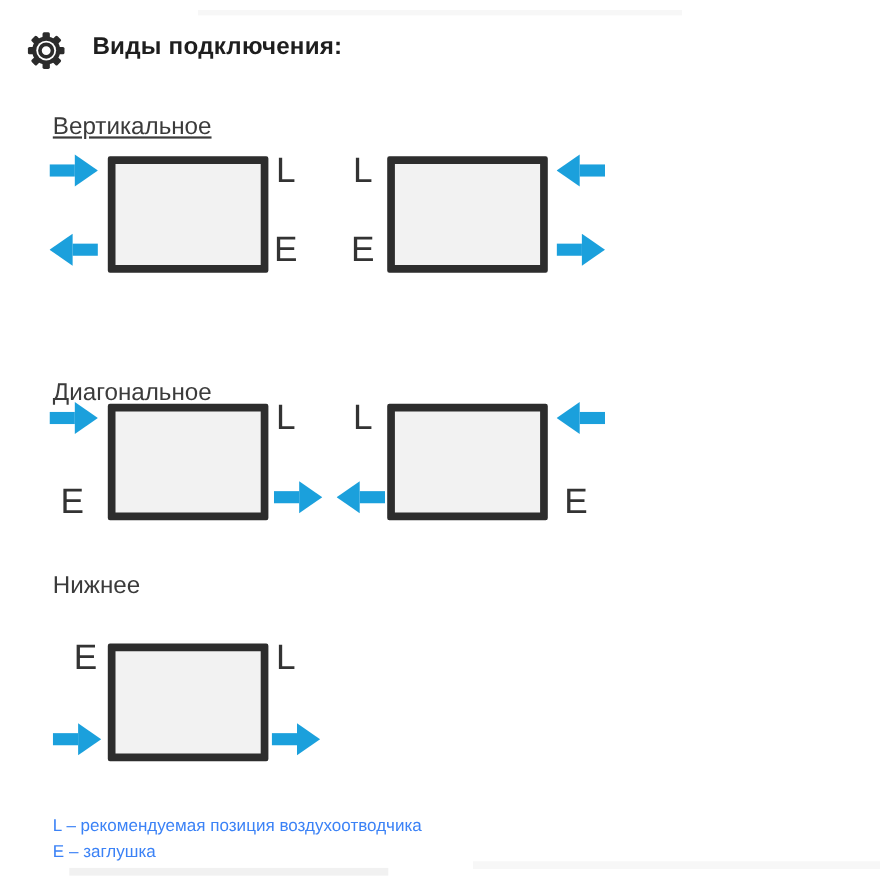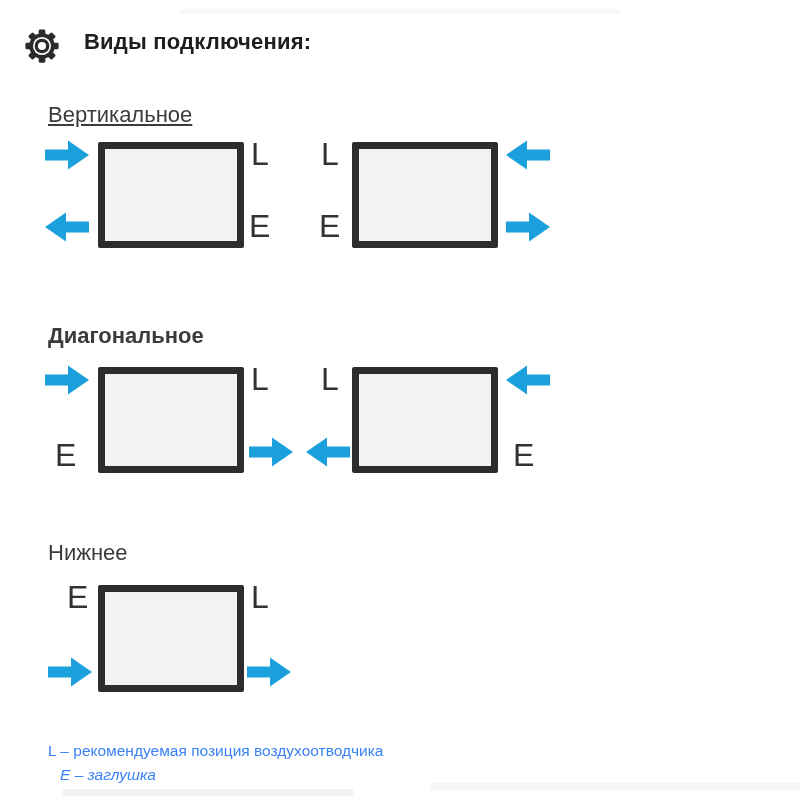--- a/index.html
+++ b/index.html
@@ -83,21 +83,21 @@
       <rect x="0" y="9.5" width="23" height="11"></rect>
       <polygon points="23,0.5 44,15 23,29.5"></polygon>
     </svg>
   <svg class="abs arrow" style="left:506px;top:212px;" viewBox="0 0 44 30">
       <rect x="0" y="9.5" width="23" height="11"></rect>
       <polygon points="23,0.5 44,15 23,29.5"></polygon>
     </svg>
 </div>
 
 <div>
-  <div class="abs section-title" style="left:48px;top:323px;font-weight:bold;">Диагональное</div>
+  <div class="abs section-title" style="left:48px;top:344px;">Диагональное</div>
 
   <div class="abs radiator" style="left:98px;top:367px;"></div>
   <svg class="abs arrow" style="left:45px;top:365px;" viewBox="0 0 44 30">
       <rect x="0" y="9.5" width="23" height="11"></rect>
       <polygon points="23,0.5 44,15 23,29.5"></polygon>
     </svg>
   <div class="abs port" style="left:251px;top:361px;">L</div>
   <div class="abs port" style="left:55px;top:437px;">E</div>
   <svg class="abs arrow" style="left:249px;top:437px;" viewBox="0 0 44 30">
       <rect x="0" y="9.5" width="23" height="11"></rect>
@@ -111,34 +111,34 @@
       <polygon points="23,0.5 44,15 23,29.5"></polygon>
     </svg>
   <svg class="abs arrow left" style="left:306px;top:437px;" viewBox="0 0 44 30">
       <rect x="0" y="9.5" width="23" height="11"></rect>
       <polygon points="23,0.5 44,15 23,29.5"></polygon>
     </svg>
   <div class="abs port" style="left:513px;top:437px;">E</div>
 </div>
 
 <div>
-  <div class="abs section-title" style="left:48px;top:540px;">Нижнее</div>
+  <div class="abs section-title" style="left:48px;top:519px;">Нижнее</div>
 
   <div class="abs radiator tall" style="left:98px;top:585px;"></div>
   <div class="abs port" style="left:67px;top:579px;">E</div>
   <div class="abs port" style="left:251px;top:579px;">L</div>
   <svg class="abs arrow" style="left:48px;top:657px;" viewBox="0 0 44 30">
       <rect x="0" y="9.5" width="23" height="11"></rect>
       <polygon points="23,0.5 44,15 23,29.5"></polygon>
     </svg>
   <svg class="abs arrow" style="left:247px;top:657px;" viewBox="0 0 44 30">
       <rect x="0" y="9.5" width="23" height="11"></rect>
       <polygon points="23,0.5 44,15 23,29.5"></polygon>
     </svg>
 </div>
 
 <div>
   <div class="abs legend-line" style="left:48px;top:739px;">L – рекомендуемая позиция воздухоотводчика</div>
-  <div class="abs legend-line" style="left:60px;top:763px;font-style:italic;">E – заглушка</div>
+  <div class="abs legend-line" style="left:48px;top:763px;">E – заглушка</div>
 </div>
 
 <div class="abs artifact" style="left:430px;top:783px;width:370px;height:7px;"></div>
 <div class="abs artifact darker" style="left:63px;top:789px;width:290px;height:7px;"></div>
 
 </body></html>

